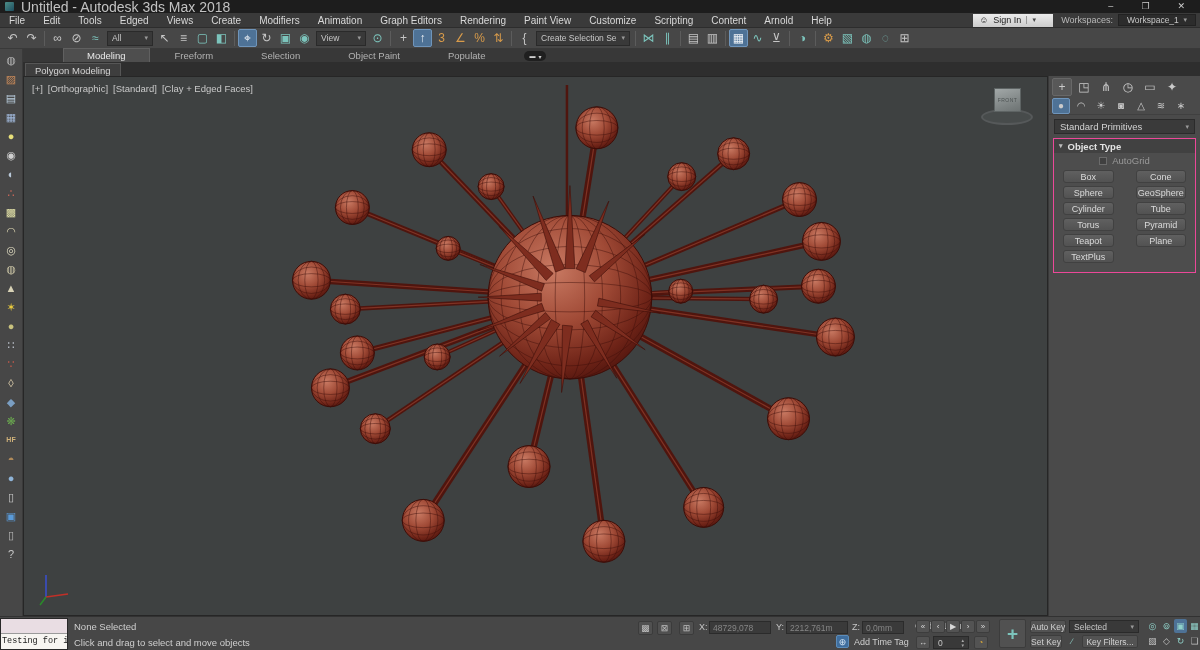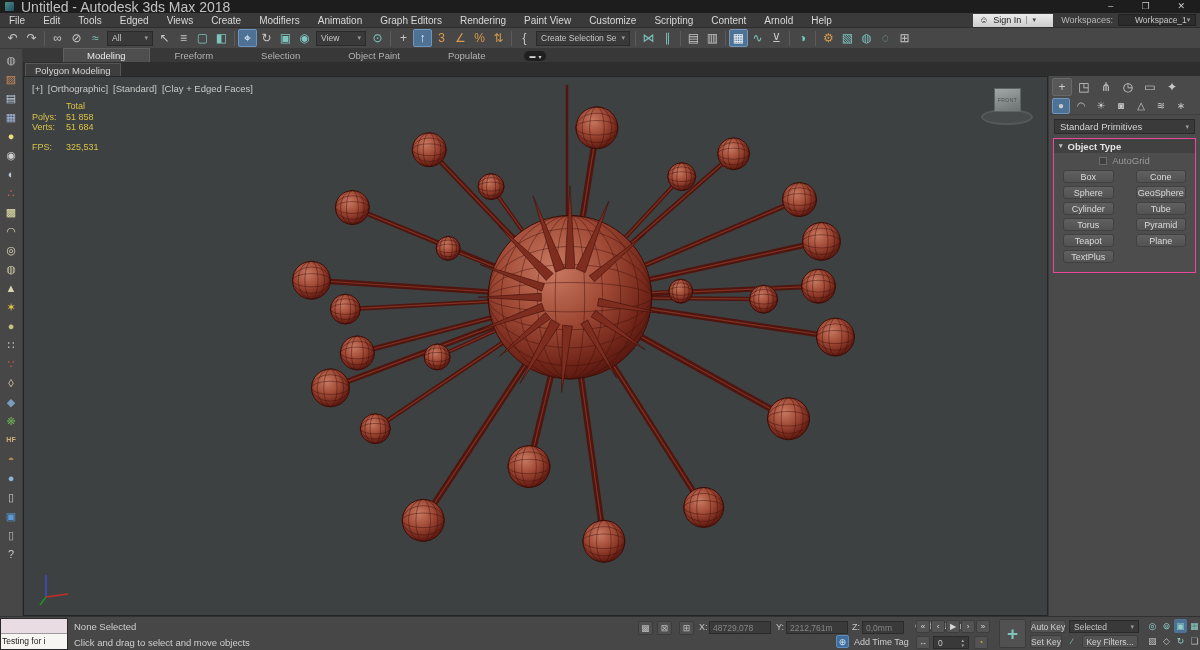--- a/index.html
+++ b/index.html
@@ -13,21 +13,21 @@
 .win-controls{margin-left:auto;display:flex;gap:28px;padding-right:10px}
 .win-btn{font-size:9px;color:#cfcfcf;line-height:13px}
 
 
 .menubar{position:absolute;top:13px;height:15px;left:0;right:0;background:#3a3a3a;border-bottom:1px solid #2d2d2d;display:flex;align-items:center}
 .menu-item{padding:0 9px;font-size:10px;color:#d8d8d8;white-space:nowrap}
 .menu-right{margin-left:auto;display:flex;align-items:center;gap:8px;padding-right:4px}
 .signin{background:linear-gradient(#ececec,#cccccc);color:#222;height:13px;display:flex;align-items:center;gap:5px;padding:0 6px;font-size:9px;min-width:80px}
 .signin .arr{border-left:1px solid #999;padding-left:5px;font-size:7px;color:#444}
 .workspaces{display:flex;align-items:center;gap:5px;font-size:9px;color:#b8b8b8}
-.ws-dd{background:#2c2c2c;border:1px solid #222;padding:0 16px;height:12px;display:flex;align-items:center;justify-content:space-between;width:78px;color:#c8c8c8;font-size:8.5px}
+.ws-dd{background:#2c2c2c;border:1px solid #222;padding:0 8px;height:12px;display:flex;align-items:center;justify-content:space-between;width:78px;color:#c8c8c8;font-size:8.5px}
 .caret{font-size:7px;color:#9a9a9a}
 
 
 .toolbar{position:absolute;top:28px;height:21px;left:0;right:0;background:#474747;border-bottom:1px solid #393939;display:flex;align-items:center;padding:0 3px}
 .tb-btn{width:19px;height:18px;display:flex;align-items:center;justify-content:center;font-size:12px;color:#c6c6c6;border-radius:2px;flex:0 0 auto}
 .tb-btn.accent{color:#7cc4bc}
 .tb-btn.accent2{color:#d89b4a}
 .tb-btn.active{background:#4e7296;border:1px solid #6f95bb;color:#eef2f6}
 .tb-sep{width:1px;height:15px;background:#5c5c5c;margin:0 3px;flex:0 0 auto}
 .tb-dd{height:15px;background:#393939;border:1px solid #2a2a2a;display:flex;align-items:center;justify-content:space-between;padding:0 4px;font-size:8.5px;color:#c8c8c8;margin:0 2px;flex:0 0 auto;white-space:nowrap}
@@ -75,21 +75,21 @@
 .obj-grid{display:grid;grid-template-columns:1fr 1fr;gap:3px 22px;padding:2px 9px 9px}
 .obj-btn{height:13px;background:linear-gradient(#606060,#525252);border:1px solid #414141;border-radius:3px;display:flex;align-items:center;justify-content:center;font-size:9px;color:#dadada;white-space:nowrap}
 .name-row{display:flex;align-items:center;gap:6px;padding:7px 9px 9px}
 .name-input{flex:1;height:13px;background:#585858;border:1px solid #484848}
 .color-swatch{width:13px;height:13px;background:#c0c6be;border:1px solid #323232}
 
 
 .statusbar{position:absolute;left:0;right:0;bottom:0;height:34px;background:#474747;border-top:1px solid #323232}
 .mini-listener{position:absolute;left:0;top:1px;width:68px;height:32px;border:1px solid #282828}
 .listener-pink{height:15px;background:#e9dde3;border-bottom:1px solid #9a9a9a}
-.listener-white{height:15px;background:#f7f5f1;font-family:Liberation Sans, sans-serif;font-size:8.5px;color:#1c1c1c;padding:2px 1px 0;white-space:nowrap;overflow:hidden}
+.listener-white{height:15px;background:#f7f5f1;font-family:Liberation Mono, monospace;font-size:8.5px;color:#1c1c1c;padding:2px 1px 0;white-space:nowrap;overflow:hidden}
 .sb-text{position:absolute;font-size:9.5px;color:#cfcfcf;white-space:nowrap}
 .sb-icon{position:absolute;width:15px;height:14px;background:#505050;border:1px solid #3b3b3b;border-radius:2px;display:flex;align-items:center;justify-content:center;color:#bdbdbd;font-size:9px}
 .coord-label{position:absolute;top:5px;font-size:9px;color:#c6c6c6}
 .coord-field{position:absolute;top:4px;height:13px;background:#3a3a3a;border:1px solid #2b2b2b;color:#868686;font-size:8.5px;display:flex;align-items:center;padding:0 3px;white-space:nowrap;overflow:hidden}
 .sb-btn{position:absolute;background:#535353;border:1px solid #3d3d3d;border-radius:2px;font-size:8.5px;color:#d2d2d2;display:flex;align-items:center;justify-content:center;white-space:nowrap}
 .pb{width:14px;height:13px;font-size:8px;color:#d8d8d8}
 .bigplus{position:absolute;left:999px;top:2px;width:27px;height:29px;background:#515151;border:1px solid #3c3c3c;border-radius:2px;color:#7cc4bc;font-size:19px;display:flex;align-items:center;justify-content:center;font-weight:bold}
 .sb-dd{position:absolute;background:#393939;border:1px solid #2a2a2a;display:flex;align-items:center;justify-content:space-between;padding:0 4px;color:#c8c8c8;font-size:8.5px}
 .nav-grid{position:absolute;left:1146px;top:2px;display:grid;grid-template-columns:repeat(4,13px);grid-auto-rows:14px;gap:1px}
 .nav-btn{display:flex;align-items:center;justify-content:center;font-size:9px;color:#8fd0c8;border-radius:2px}
@@ -459,32 +459,20 @@
       <polygon points="645.3619880745872,349.76903214429626 591.2153579256899,316.738251900431 595.8039694164981,310.185035546119" fill="#7e2d1f" stroke="#3d0e08" stroke-width="0.6"></polygon>
       <polygon points="645.0723554256598,234.00681425071912 594.5566259562609,281.6161733744722 589.4143250787686,275.48781782952045" fill="#7e2d1f" stroke="#3d0e08" stroke-width="0.6"></polygon>
       <polygon points="660.6023132771231,312.9756323453576 597.5693898007827,305.92293371108974 598.9585752221182,298.0444716869921" fill="#7e2d1f" stroke="#3d0e08" stroke-width="0.6"></polygon>
     </svg>
   <div class="vp-label" id="vp-label">
       <span>[+]</span>
       <span>[Orthographic]</span>
       <span>[Standard]</span>
       <span>[Clay + Edged Faces]</span>
     </div>
-  <div class="vp-stats">
-    <span></span>
-      <span>Total</span>
-    <span>Polys:</span>
-      <span>51 858</span>
-    <span>Verts:</span>
-      <span>51 684</span>
-    <span class="gap"></span>
-      <span class="gap"></span>
-    <span>FPS:</span>
-      <span>325,531</span>
-  </div>
   <div class="viewcube">
     <div class="vc-ring"></div>
     <div class="vc-cube">FRONT</div>
   </div>
   <svg class="axis" width="42" height="36">
     <line x1="14" y1="26" x2="14" y2="4" stroke="#3a4fd0" stroke-width="1.5"></line>
     <line x1="14" y1="26" x2="36" y2="23" stroke="#c03028" stroke-width="1.5"></line>
     <line x1="14" y1="26" x2="8" y2="34" stroke="#2a8a2a" stroke-width="1.5"></line>
   </svg>
 </div>

